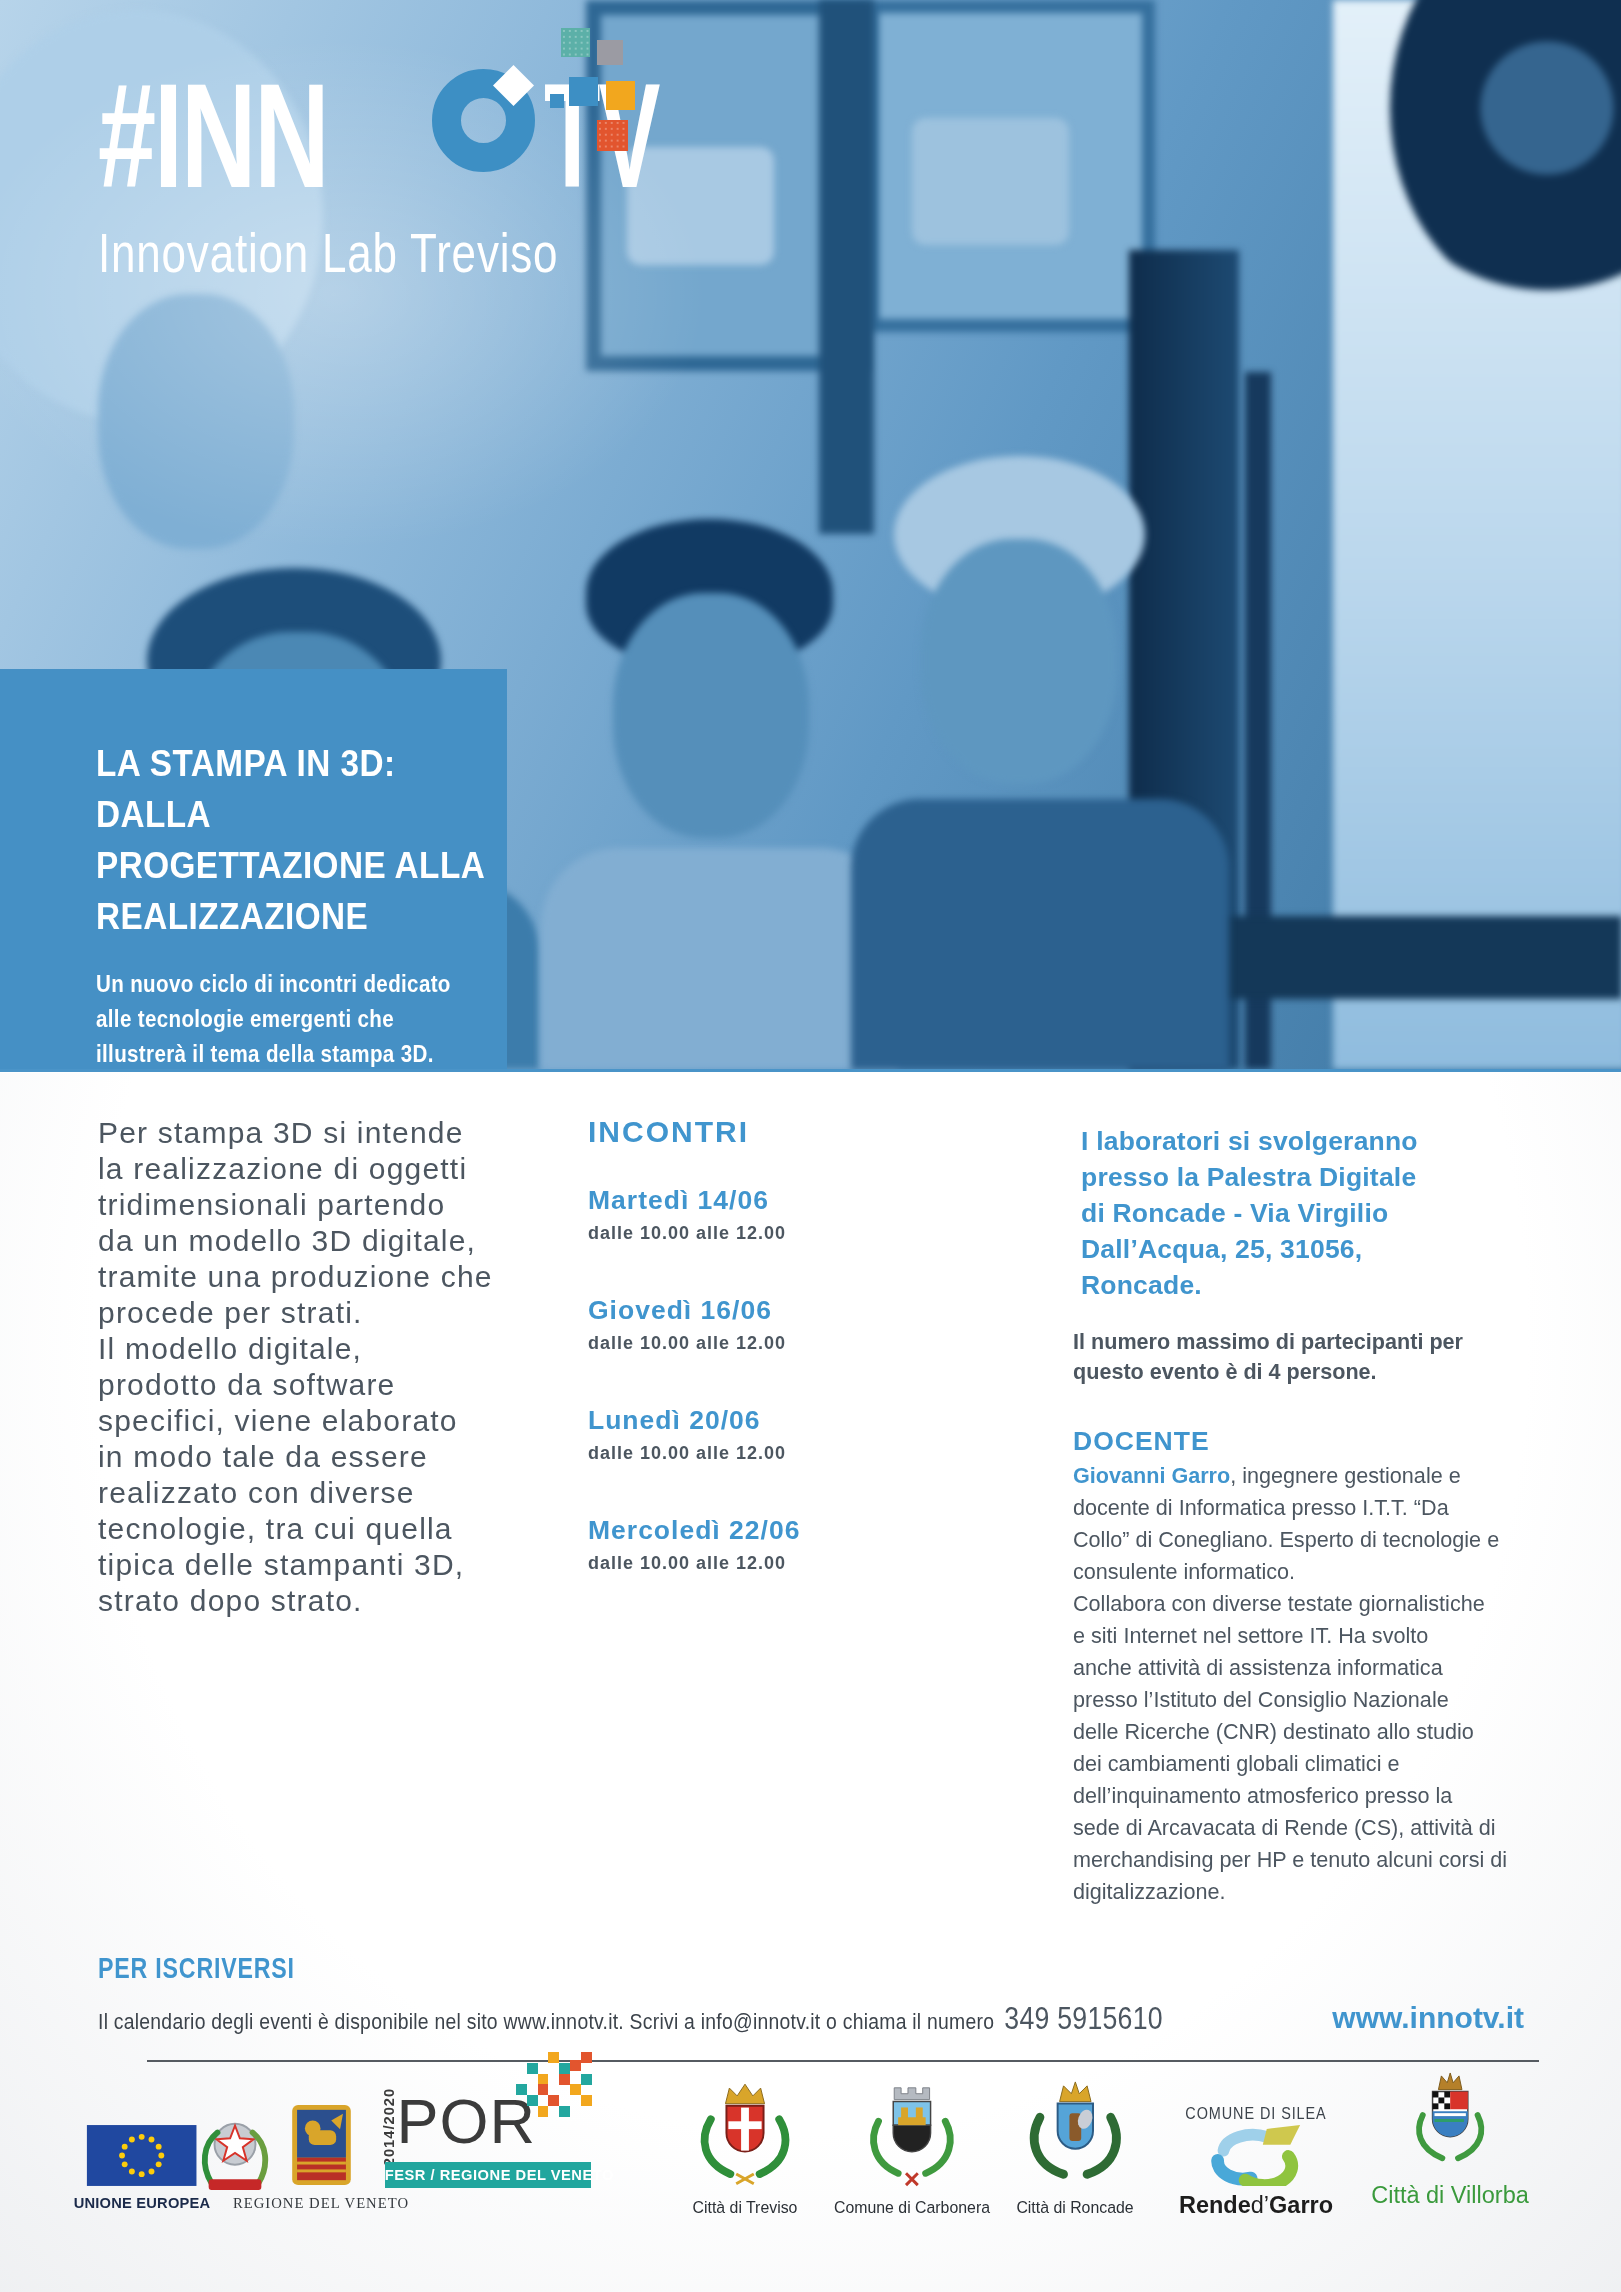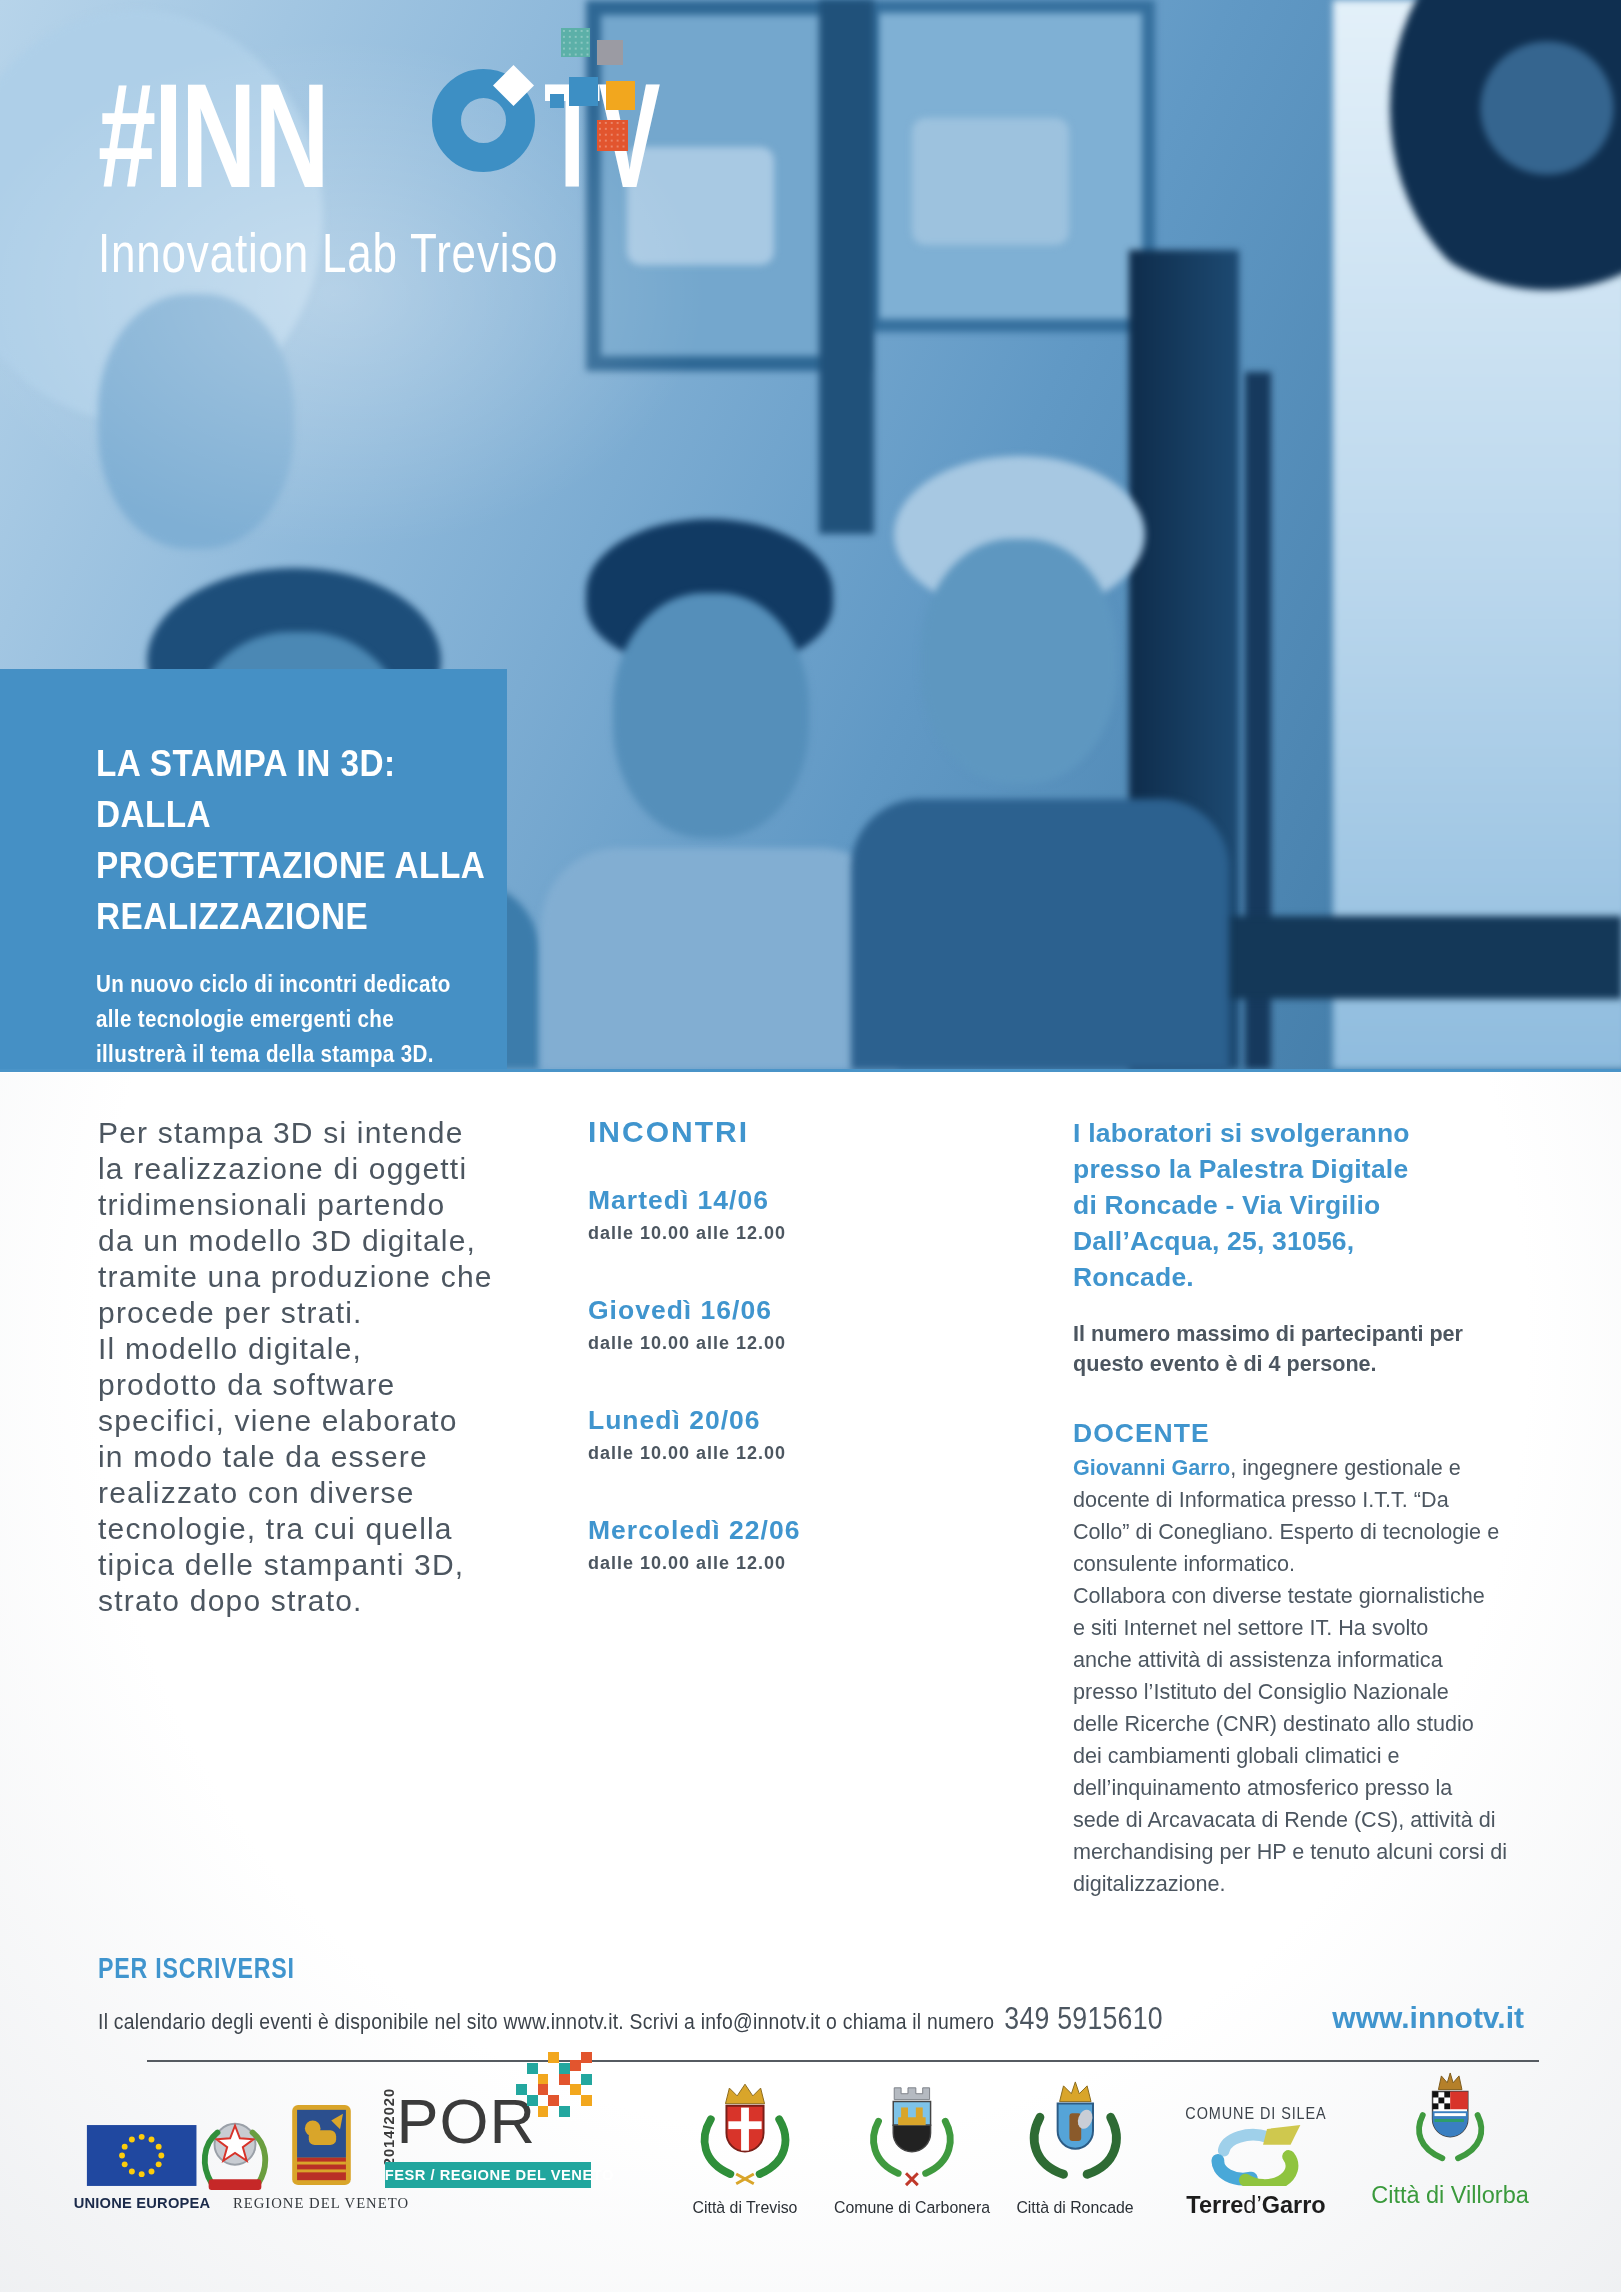--- a/index.html
+++ b/index.html
@@ -63,21 +63,21 @@
   .shade{left:0;top:1073px;width:1621px;height:1219px;
          background:radial-gradient(85% 125% at 50% 22%, #ffffff 52%, #e8eaed 100%);}
   .col-intro{left:98px;top:1115px;width:490px;font-size:30px;line-height:36px;letter-spacing:1.2px;color:#4c5660;}
   .col-incontri{left:588px;top:1115px;width:431px;}
   .h-blue{color:#4095ce;font-weight:700;}
   .incontri-h{font-size:30px;letter-spacing:2px;margin:0 0 35px 0;}
   .meet{margin-bottom:44px;}
   .meet .day{font-size:26.5px;line-height:33px;font-weight:700;color:#4095ce;letter-spacing:1px;}
   .meet .time{font-size:18px;line-height:33px;font-weight:700;color:#4c5660;letter-spacing:1px;}
   .col-right{left:1073px;top:1115px;width:495px;}
-  .addr{font-size:26.5px;line-height:36px;font-weight:700;color:#4095ce;letter-spacing:0.2px;margin:0;}
+  .addr{font-size:26.5px;line-height:36px;font-weight:700;color:#4095ce;letter-spacing:0.2px;margin:8px;}
   .capacity{font-size:21.6px;line-height:30px;font-weight:700;color:#4c5660;margin:23.5px 0 0 0;}
   .docente-h{font-size:26.5px;letter-spacing:1px;margin:39px 0 0 0;}
   .bio{font-size:21.6px;line-height:32px;color:#4c5660;margin:3.9px 0 0 0;}
   .bio .name{color:#4095ce;font-weight:700;}
 
   
   .iscr-h{left:98px;top:1952px;font-size:29px;font-weight:700;color:#4095ce;letter-spacing:1px;
           transform:scaleX(0.80);transform-origin:left top;}
   .iscr-line{left:98px;top:2001px;font-size:22.5px;color:#3c434b;letter-spacing:0.3px;
              transform:scaleX(0.86);transform-origin:left top;white-space:nowrap;}
@@ -340,21 +340,21 @@
   </div>
 
   <div class="f-item" style="left:1256px;top:2105px;">
     <div class="silea-top">COMUNE DI SILEA</div>
     <svg width="108" height="63" viewBox="0 0 110 64">
       <path d="M22,28 A30,18 0 0 1 66,14" fill="none" stroke="#9fd0ea" stroke-width="12" stroke-linecap="round"></path>
       <polygon points="66,6 100,2 90,22 62,22" fill="#cfc84e"></polygon>
       <path d="M16,38 A26,18 0 0 0 50,56" fill="none" stroke="#49a8d8" stroke-width="13" stroke-linecap="round"></path>
       <path d="M88,34 A28,20 0 0 1 44,58" fill="none" stroke="#8fc43f" stroke-width="13" stroke-linecap="round"></path>
     </svg>
-    <div class="silea-name"><span>Terre</span><span class="thin">d’</span><span>Garro</span></div>
+    <div class="silea-name"><span>Rende</span><span class="thin">d’</span><span>Garro</span></div>
   </div>
 
   <div class="f-item" style="left:1450px;top:2070px;">
     <svg width="98" height="102" viewBox="0 0 100 104">
       <path d="M22,46 C14,62 18,80 42,90" fill="none" stroke="#3f9a3f" stroke-width="6" stroke-linecap="round"></path>
       <path d="M78,46 C86,62 82,80 58,90" fill="none" stroke="#3f9a3f" stroke-width="6" stroke-linecap="round"></path>
       <path d="M38,20 L41,6 L47,13 L50,3 L53,13 L59,6 L62,20 Z" fill="#b5802a" stroke="#7c5a1c" stroke-width="1"></path>
       <g>
         <path d="M32,22 h36 v28 a18,18 0 0 1 -36,0 Z" fill="#ffffff" stroke="#444" stroke-width="1.5"></path>
         <rect x="32" y="22" width="6" height="6" fill="#111"></rect>

